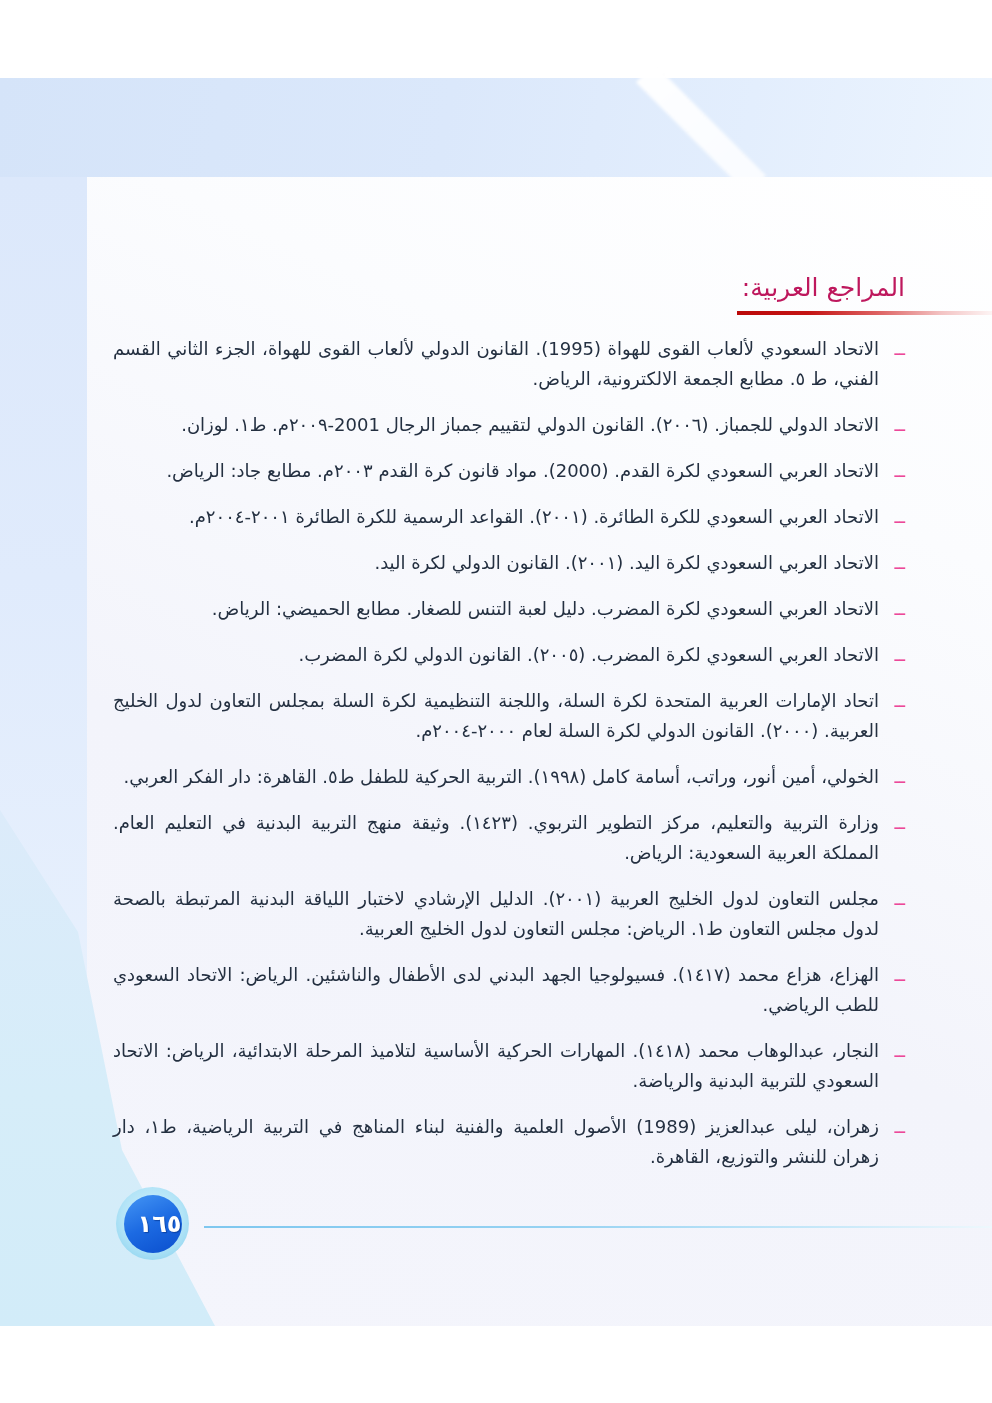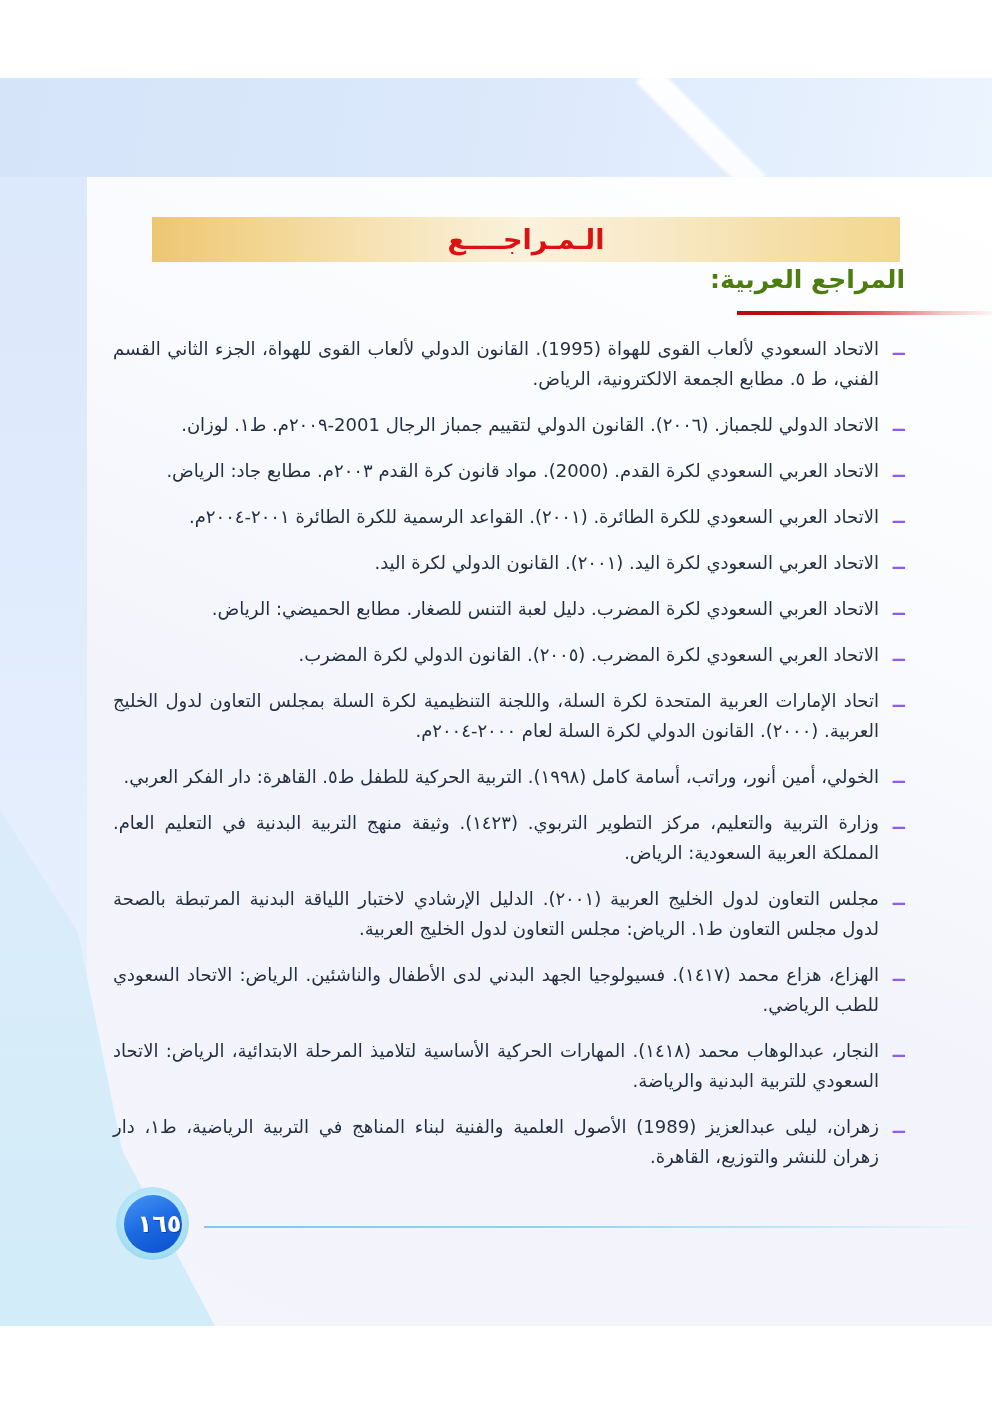--- a/index.html
+++ b/index.html
@@ -38,38 +38,38 @@
     background:linear-gradient(to right,
       #edc672 0%,#f2d38c 12%,#f6e2b4 30%,#fbf2dd 50%,
       #f8e9c6 68%,#f5dfa9 84%,#f4d78f 100%);
     display:flex;align-items:center;justify-content:center;
   }
   .gold-bar .bar-title{
     color:#dc1111;font-size:27px;font-weight:bold;direction:rtl;
     letter-spacing:1px;
   }
   .section-heading{
-    position:absolute;right:87px;top:265px;direction:rtl;
-    color:#4d7c0f;font-size:25px;font-weight:bold;
+    position:absolute;right:87px;top:273px;direction:rtl;
+    color:#be185d;font-size:25px;font-weight:normal;
   }
   .red-rule{
     position:absolute;left:737px;top:311px;width:255px;height:4px;
     background:linear-gradient(to right,#bb0909 0%,#c41414 28%,#dd6161 55%,#f3c3c3 80%,#fdf4f4 100%);
   }
   
   .refs{
     position:absolute;right:87px;top:334px;width:792px;
     direction:rtl;list-style:none;margin:0;padding:0;
   }
   .ref{
     display:flex;margin-bottom:16px;
     color:#243041;font-size:18px;line-height:30px;
   }
   .ref .dash{
-    flex:0 0 26px;font-weight:bold;color:#8b5cf6;
+    flex:0 0 26px;font-weight:normal;color:#ec4899;
   }
   .ref .txt{
     flex:1;text-align:justify;
   }
   
   .page-badge{
     position:absolute;left:116px;top:1187px;width:73px;height:73px;border-radius:50%;
     background:radial-gradient(circle at 50% 42%,#d9f2fc 0%,#b3e4f7 55%,#7fcdec 100%);
     display:flex;align-items:center;justify-content:center;
   }
@@ -92,23 +92,20 @@
 
 <div class="page">
 
   <div class="band-top">
     <div class="streak"></div>
   </div>
   <div class="band-left"></div>
   <div class="main-panel"></div>
   <div class="cyan-swoosh"></div>
 
-  <div class="gold-bar">
-    <span class="bar-title">الـمـراجــــع</span>
-  </div>
 
   <div class="section-heading">المراجع العربية:</div>
   <div class="red-rule"></div>
 
   <ul class="refs">
     <li class="ref">
       <span class="dash">ــ</span>
       <span class="txt">الاتحاد السعودي لألعاب القوى للهواة (1995). القانون الدولي لألعاب القوى للهواة، الجزء الثاني القسم الفني، ط ٥. مطابع الجمعة الالكترونية، الرياض.</span>
     </li>
     <li class="ref">

